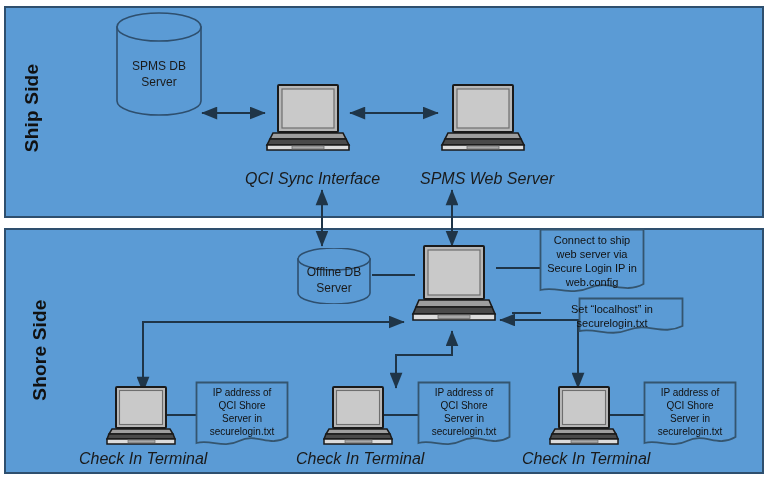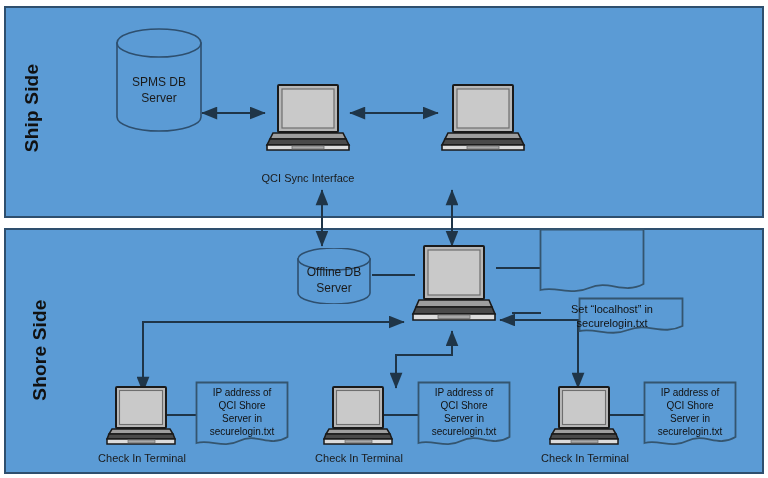--- a/index.html
+++ b/index.html
@@ -59,24 +59,25 @@
   .node {
     position: absolute;
   }
 
   
   .db-cyl { position: absolute; }
 
   .node-caption {
     position: absolute;
     color: #1a1a1a;
-    font-size: 11px;
+    font-size: 16px;
     text-align: center;
     white-space: nowrap;
     line-height: 13px;
+    font-style: italic;
   }
   .db-caption {
     position: absolute;
     color: #1a1a1a;
     font-size: 12px;
     text-align: center;
     line-height: 16px;
     width: 100%;
   }
 
@@ -138,21 +139,21 @@
       <path d="M 578,388 L 578,320 L 500,320" marker-start="url(#ah-start)" marker-end="url(#ah-end)"></path>
 
       <line x1="496" y1="268" x2="540" y2="268"></line>
       <line x1="512" y1="313" x2="541" y2="313"></line>
       <line x1="166" y1="415" x2="196" y2="415"></line>
       <line x1="382" y1="415" x2="418" y2="415"></line>
       <line x1="608" y1="415" x2="644" y2="415"></line>
     </g>
   </svg>
 
-  <div class="node db-cyl" style="left:115px; top:28px; width:88px; height:104px;">
+  <div class="node db-cyl" style="left:115px; top:12px; width:88px; height:104px;">
     <svg width="88" height="104" viewBox="0 0 88 104" xmlns="http://www.w3.org/2000/svg">
       <path d="M2,15 L2,89 A42,14 0 0 0 86,89 L86,15 Z" fill="#5B9BD5" stroke="#2E4F6E" stroke-width="1.6"></path>
       <ellipse cx="44" cy="15" rx="42" ry="14" fill="#5B9BD5" stroke="#2E4F6E" stroke-width="1.6"></ellipse>
     </svg>
     <div class="db-caption" style="top:46px;">
       <span>SPMS DB</span><br>
       <span>Server</span>
     </div>
   </div>
 
@@ -171,20 +172,21 @@
   <div class="node" style="left:440px; top:84px; width:86px; height:68px;">
     <svg width="86" height="68" viewBox="0 0 86 68" xmlns="http://www.w3.org/2000/svg">
       <rect x="13" y="1" width="60" height="47" rx="1" fill="#B8B8B8" stroke="#1A1A1A" stroke-width="2"></rect>
       <rect x="17" y="5" width="52" height="39" fill="#C9C9C9" stroke="#6E6E6E" stroke-width="1.2"></rect>
       <path d="M8,49 L78,49 L81,55 L5,55 Z" fill="#9E9E9E" stroke="#1A1A1A" stroke-width="1.6"></path>
       <path d="M5,55 L81,55 L84,61 L2,61 Z" fill="#4A4A4A" stroke="#1A1A1A" stroke-width="1.6"></path>
       <path d="M2,61 L84,61 L84,66 L2,66 Z" fill="#DCDCDC" stroke="#1A1A1A" stroke-width="1.6"></path>
       <rect x="27" y="62" width="32" height="3" fill="#A8A8A8" stroke="#6E6E6E" stroke-width="0.8"></rect>
     </svg>
   </div>
+  <div class="node-caption" style="left:420px; top:172px; width:126px;">SPMS Web Server</div>
 
   <div class="node db-cyl" style="left:296px; top:248px; width:76px; height:56px;">
     <svg width="76" height="56" viewBox="0 0 76 56" xmlns="http://www.w3.org/2000/svg">
       <path d="M2,11 L2,45 A36,11 0 0 0 74,45 L74,11 Z" fill="#5B9BD5" stroke="#2E4F6E" stroke-width="1.6"></path>
       <ellipse cx="38" cy="11" rx="36" ry="11" fill="#5B9BD5" stroke="#2E4F6E" stroke-width="1.6"></ellipse>
     </svg>
     <div class="db-caption" style="top:16px;">
       <span>Offline DB</span><br>
       <span>Server</span>
     </div>
@@ -234,20 +236,24 @@
       <path d="M2,53 L70,53 L70,58 L2,58 Z" fill="#DCDCDC" stroke="#1A1A1A" stroke-width="1.5"></path>
       <rect x="23" y="54" width="27" height="2.8" fill="#A8A8A8" stroke="#6E6E6E" stroke-width="0.7"></rect>
     </svg>
   </div>
   <div class="node-caption" style="left:522px; top:452px; width:126px;">Check In Terminal</div>
 
   <div class="note" style="left:539px; top:228px; width:106px; height:68px;">
     <svg width="106" height="68" viewBox="0 0 106 68" xmlns="http://www.w3.org/2000/svg">
       <path d="M1.5,1.5 L104.5,1.5 L104.5,56 C84,67 70,51 50,60 C32,68 18,58 1.5,62 Z" fill="#5B9BD5" stroke="#34556F" stroke-width="1.8"></path>
     </svg>
+    <div class="note-text big">Connect to  ship
+web server via
+Secure Login IP in
+web.config</div>
   </div>
 
   <div class="note" style="left:540px; top:297px; width:106px; height:40px;padding-left:38px;">
     <svg width="106" height="40" viewBox="0 0 106 40" xmlns="http://www.w3.org/2000/svg">
       <path d="M1.5,1.5 L104.5,1.5 L104.5,29 C84,39 70,25 50,33 C32,40 18,31 1.5,34 Z" fill="#5B9BD5" stroke="#34556F" stroke-width="1.8"></path>
     </svg>
     <div class="note-text big">Set “localhost” in
 securelogin.txt</div>
   </div>
 

